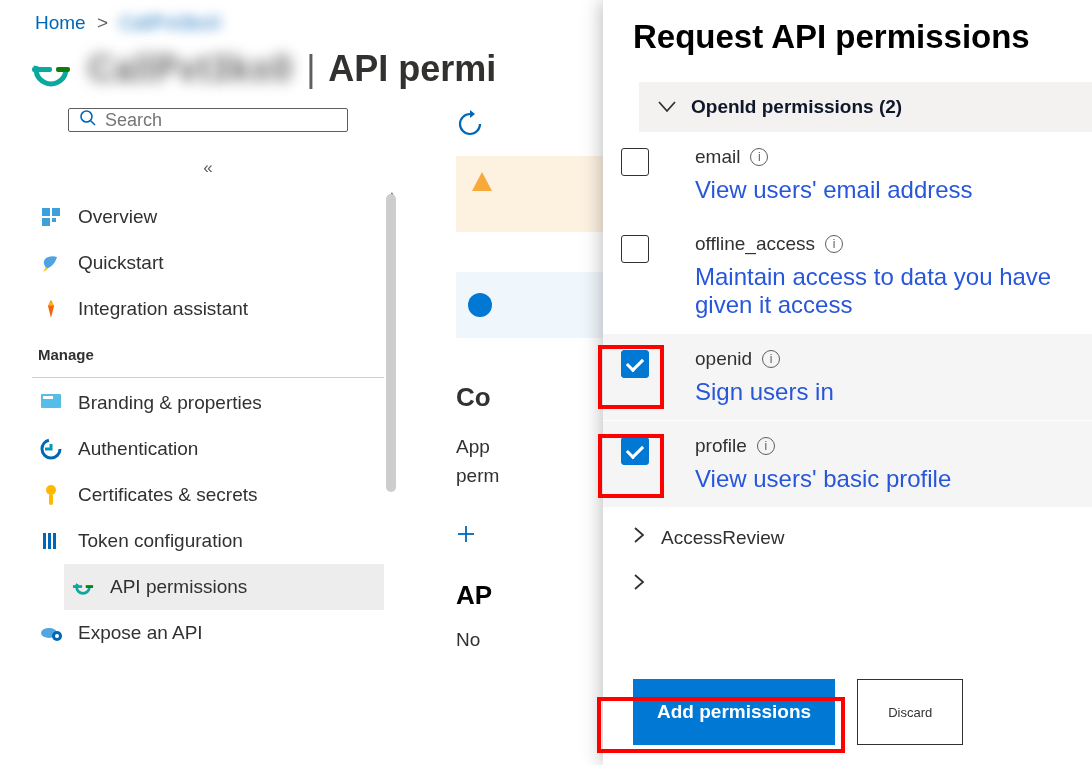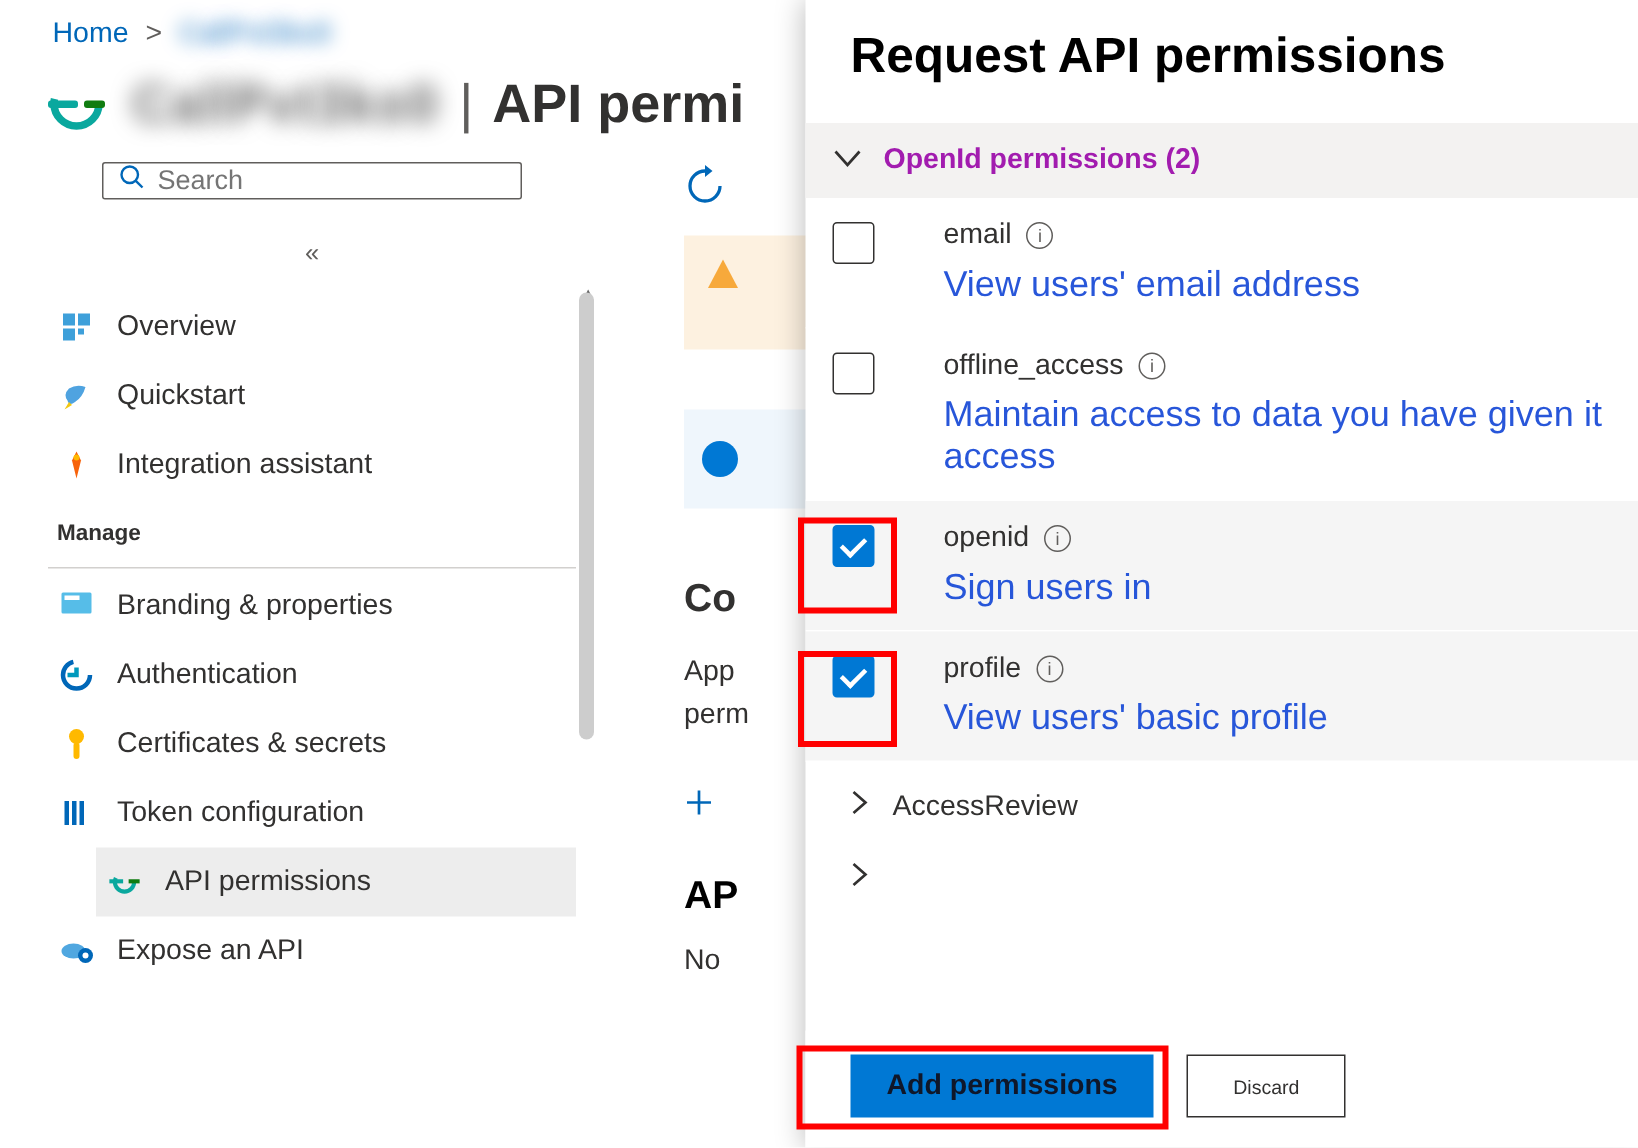--- a/index.html
+++ b/index.html
@@ -44,42 +44,42 @@
     .banner { background:#fdf1e0; height:76px; margin-top:14px; display:flex; align-items:flex-start; padding:14px 14px; gap:14px; }
     .blue-tip { background:#eff6fc; height:66px; margin-top:40px; display:flex; align-items:center; padding:0 12px; gap:10px; }
     .blue-dot { width:24px; height:24px; border-radius:50%; background:#0078d4; }
     h2.sub { font-size:26px; font-weight:600; color:#323130; margin-top:44px; }
     .desc { font-size:19px; color:#323130; margin-top:20px; line-height:1.5; }
     .add-perm-link { display:flex; align-items:center; gap:12px; color:#0067b8; font-size:19px; margin-top:34px; cursor:pointer; }
     h2.sub2 { font-size:26px; font-weight:600; margin-top:36px; }
     .no-display { font-size:19px; color:#323130; margin-top:18px; }
 
     
-    .panel { position:absolute; right:0; top:0; width:555px; height:765px; background:#fff; box-shadow:-2px 0 18px rgba(0,0,0,0.25); display:flex; flex-direction:column; }
+    .panel { position:absolute; right:0; top:0; width:489px; height:765px; background:#fff; box-shadow:-2px 0 18px rgba(0,0,0,0.25); display:flex; flex-direction:column; }
     .panel h1 { font-size:33px; font-weight:700; color:#000; padding:18px 30px 26px; }
-    .group-hdr { background:#f3f2f1; padding:14px 18px; font-size:19px; font-weight:600; color:#a21caf; display:flex; align-items:center; gap:14px; cursor:pointer; }
+    .group-hdr { background:#f3f2f1; padding:14px 18px; font-size:19px; font-weight:600; color:#0f172a; display:flex; align-items:center; gap:14px; cursor:pointer;margin-left:36px; }
     .group-hdr .chev { font-family:monospace; }
 
     .perm-list { flex:1; overflow:auto; }
     .perm-row { display:flex; align-items:flex-start; padding:14px 18px; gap:46px; border-bottom:1px solid #fff; }
     .perm-check { margin-top:2px; flex:0 0 28px; height:28px; border:1.5px solid #323130; border-radius:3px; background:#fff; display:flex; align-items:center; justify-content:center; cursor:pointer; position:relative; }
     .perm-check.checked { background:#0078d4; border-color:#0078d4; }
     .perm-check.checked::after { content:""; width:7px; height:13px; border:solid #fff; border-width:0 3px 3px 0; transform:rotate(45deg); margin-bottom:3px; }
     .perm-text { display:flex; flex-direction:column; gap:8px; }
     .perm-name { font-size:19px; color:#323130; display:flex; align-items:center; gap:10px; }
     .perm-desc { font-size:24px; color:#1d4ed8; opacity:.95; }
     .info-icon { width:18px; height:18px; border:1.4px solid #605e5c; border-radius:50%; font-size:12px; display:flex; align-items:center; justify-content:center; color:#605e5c; }
     .perm-row.hl { background:#f5f5f5; }
 
     .hl-frame { position:absolute; border:4.5px solid #ff0000; pointer-events:none; }
 
     .sub-group { display:flex; align-items:center; gap:16px; padding:18px 30px; font-size:19px; color:#323130; cursor:pointer; }
 
     .panel-footer { position:absolute; bottom:0; left:0; right:0; padding:16px 30px 20px; display:flex; gap:22px; background:#fff; }
-    .btn-primary { background:#0078d4; color:#0f172a; border:none; font-size:19px; font-weight:600; padding:10px 24px; cursor:pointer; }
+    .btn-primary { background:#0078d4; color:#ffffff; border:none; font-size:19px; font-weight:600; padding:22px 24px; cursor:pointer; }
     .btn-secondary { background:#fff; color:#323130; border:1px solid #323130; font-size:13px; font-weight:400; padding:10px 30px; cursor:pointer; }
   </style>
 </head>
 <body>
 
 <div class="breadcrumb">
   <a href="#">Home</a>
   <span class="sep">&gt;</span>
   <a href="#" class="blur">CallPvt3ko0</a>
 </div>

